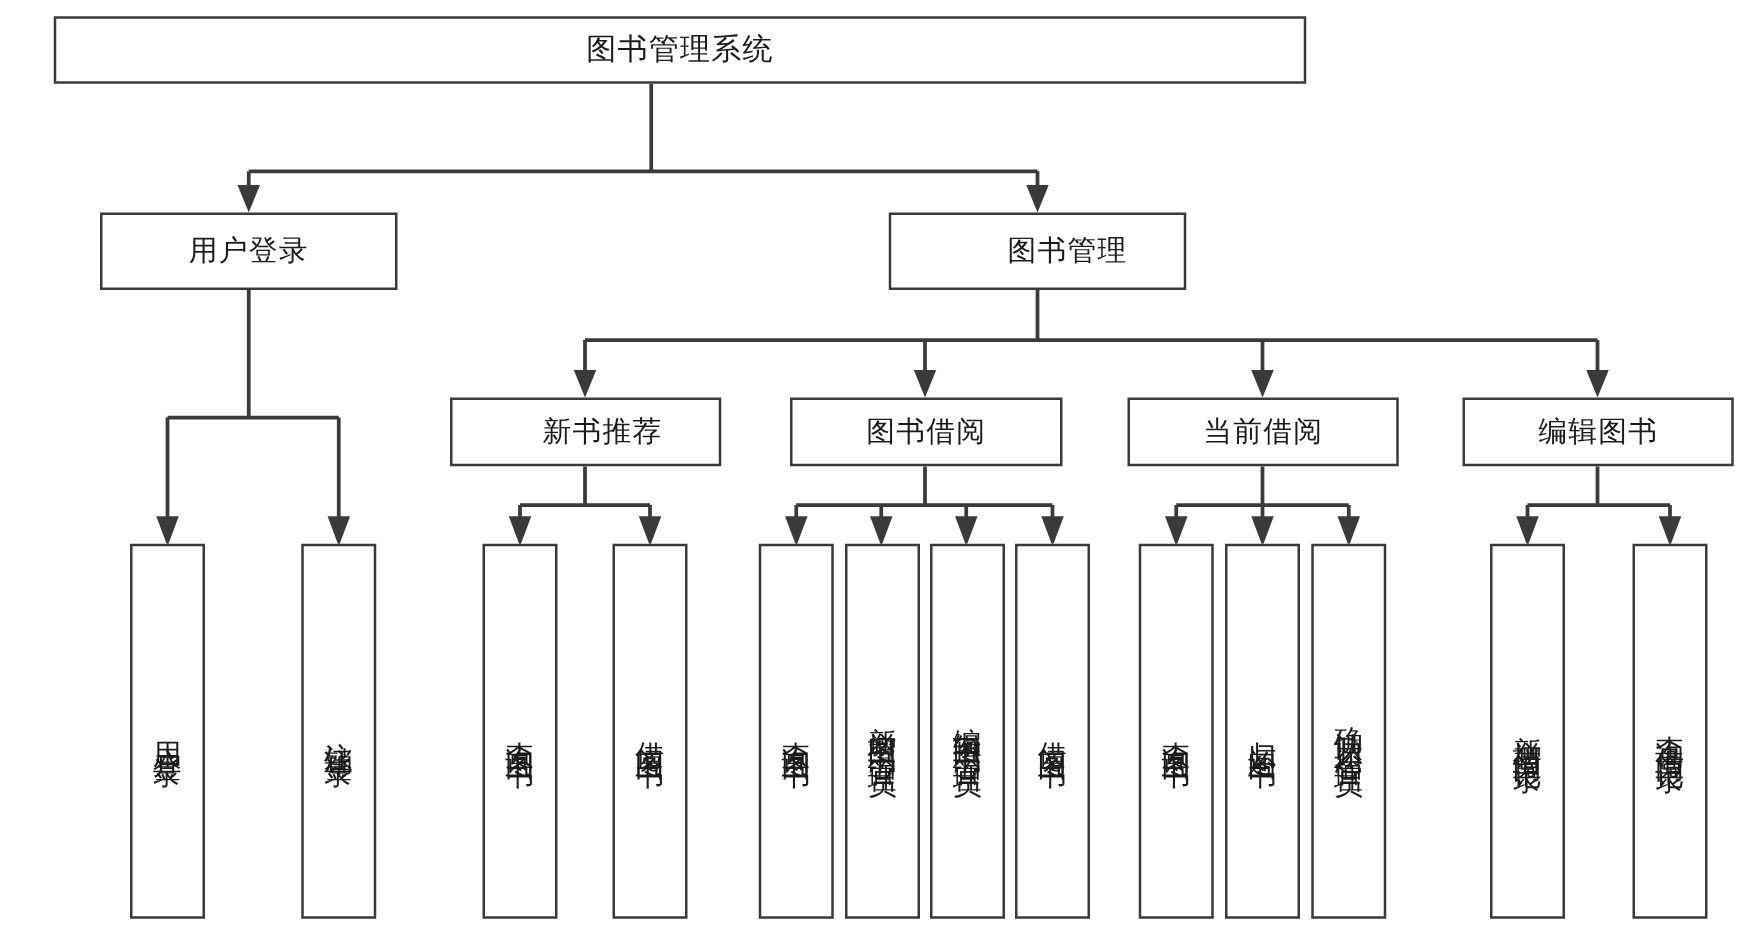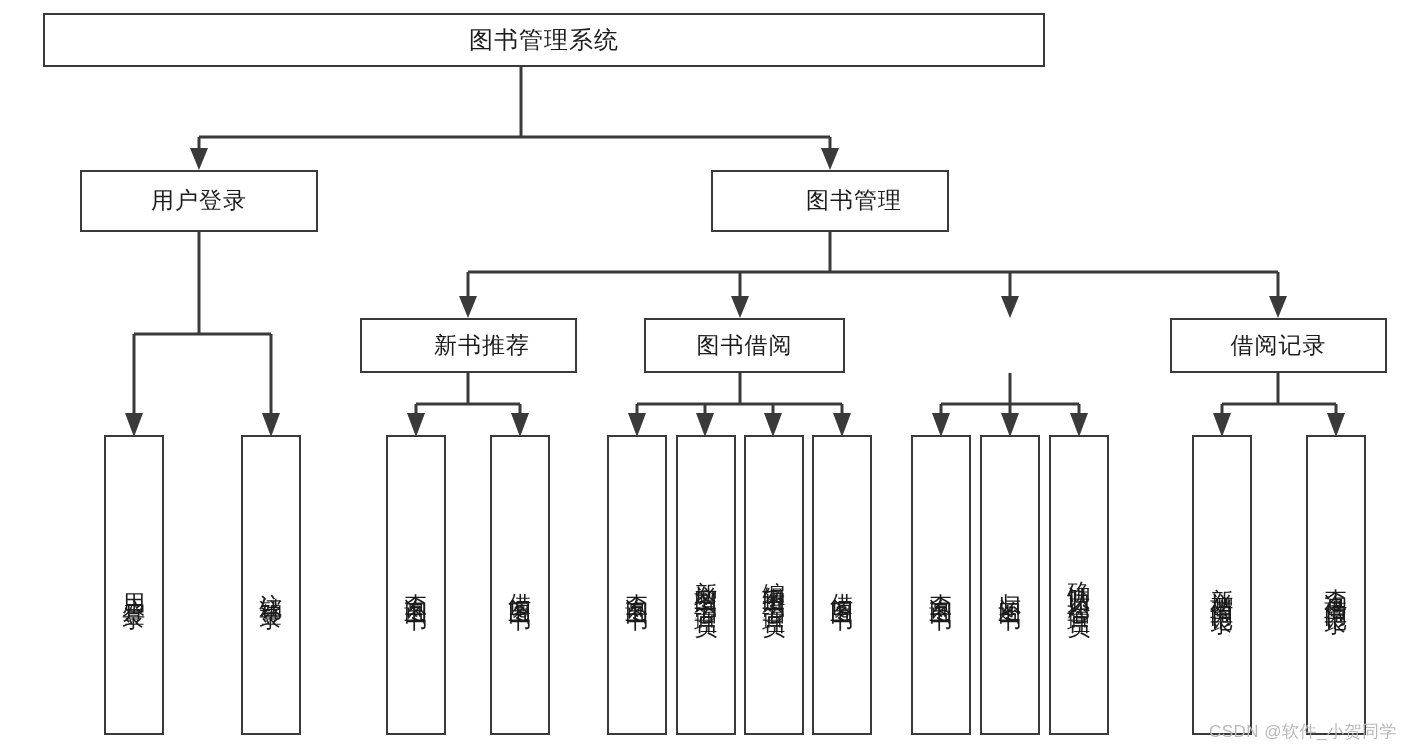--- a/index.html
+++ b/index.html
@@ -148,25 +148,28 @@
   <div class="node horiz" style="left:80px; top:170px; width:238px; height:62px;">
     <span>用户登录</span>
   </div>
   <div class="node horiz" style="left:711px; top:170px; width:238px; height:62px;padding-left:48px;">
     <span>图书管理</span>
   </div>
 
   <div class="node horiz" style="left:360px; top:318px; width:217px; height:55px;padding-left:27px;">
     <span>新书推荐</span>
   </div>
-  <div class="node horiz" style="left:632px; top:318px; width:201px; height:55px;margin-left:12px;">
+  <div class="node horiz" style="left:632px; top:318px; width:218px; height:55px;">
     <span>图书借阅</span>
   </div>
+  <div class="node horiz" style="left:902px; top:318px; width:217px; height:55px;">
+    <span>当前借阅</span>
+  </div>
   <div class="node horiz" style="left:1170px; top:318px; width:217px; height:55px;">
-    <span>借阅记录</span>
+    <span>编辑图书</span>
   </div>
 
   <div class="node vert" style="left:104px; top:435px; width:60px; height:300px;">
     <span class="vtext">用户登录</span>
   </div>
   <div class="node vert" style="left:241px; top:435px; width:60px; height:300px;">
     <span class="vtext">注销登录</span>
   </div>
 
   <div class="node vert" style="left:386px; top:435px; width:60px; height:300px;">
@@ -199,15 +202,14 @@
     <span class="vtext">确认归还（管理员）</span>
   </div>
 
   <div class="node vert" style="left:1192px; top:435px; width:60px; height:300px;">
     <span class="vtext">新增借阅记录</span>
   </div>
   <div class="node vert" style="left:1306px; top:435px; width:60px; height:300px;">
     <span class="vtext">查询借阅记录</span>
   </div>
 
-  <div class="watermark">CSDN @软件_小贺同学</div>
 
 </div>
 
 </body></html>

